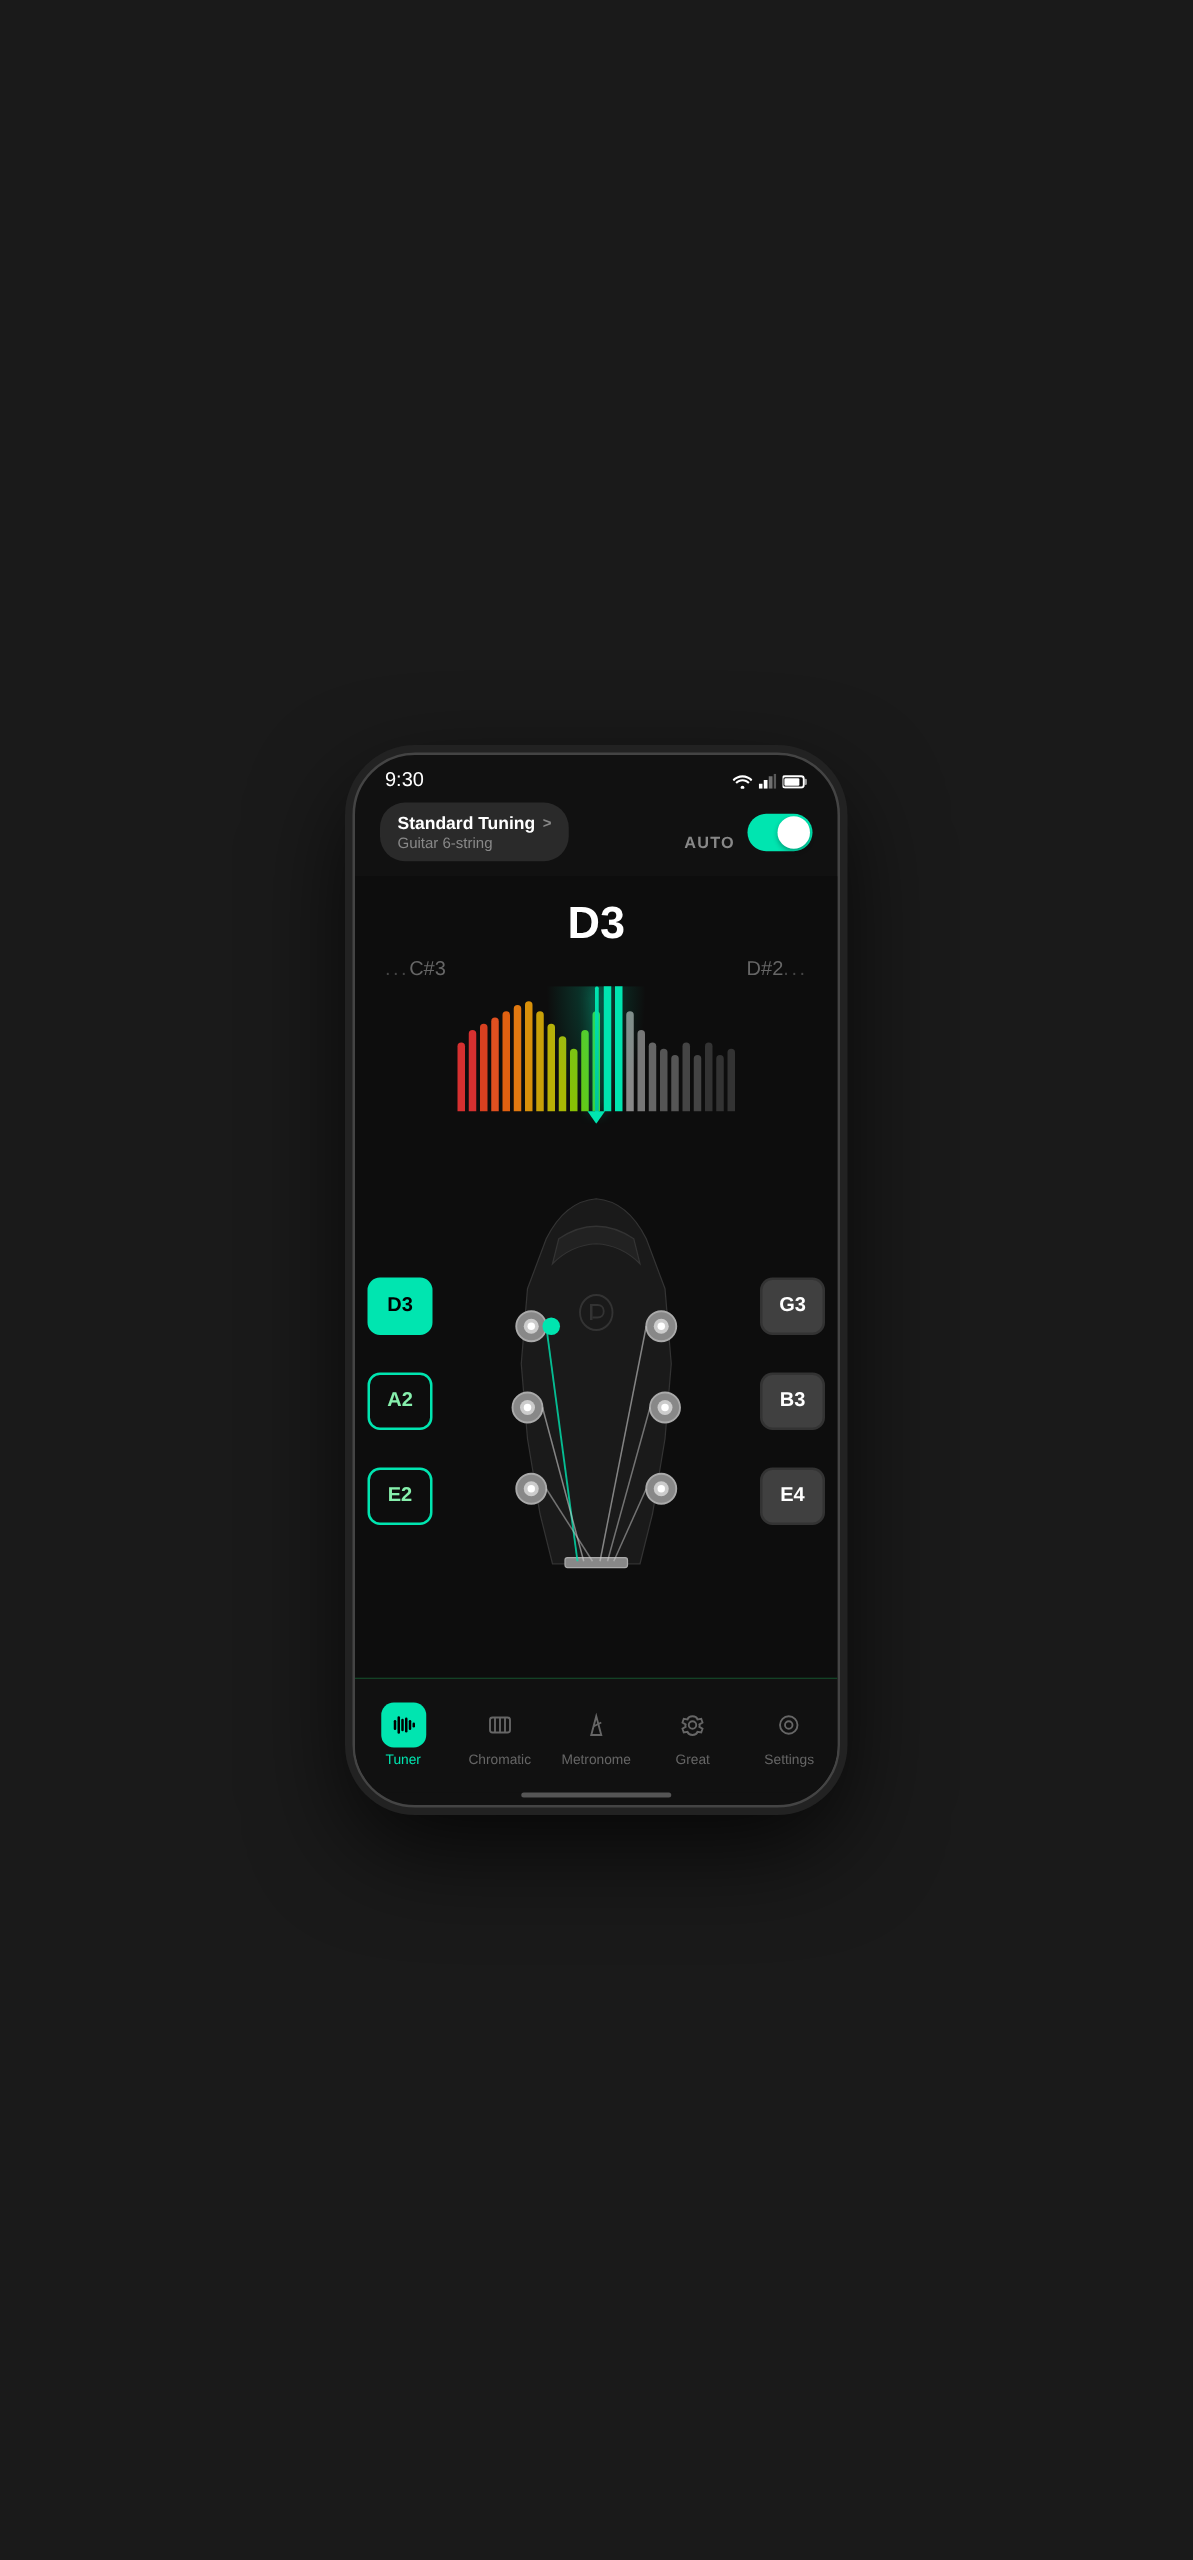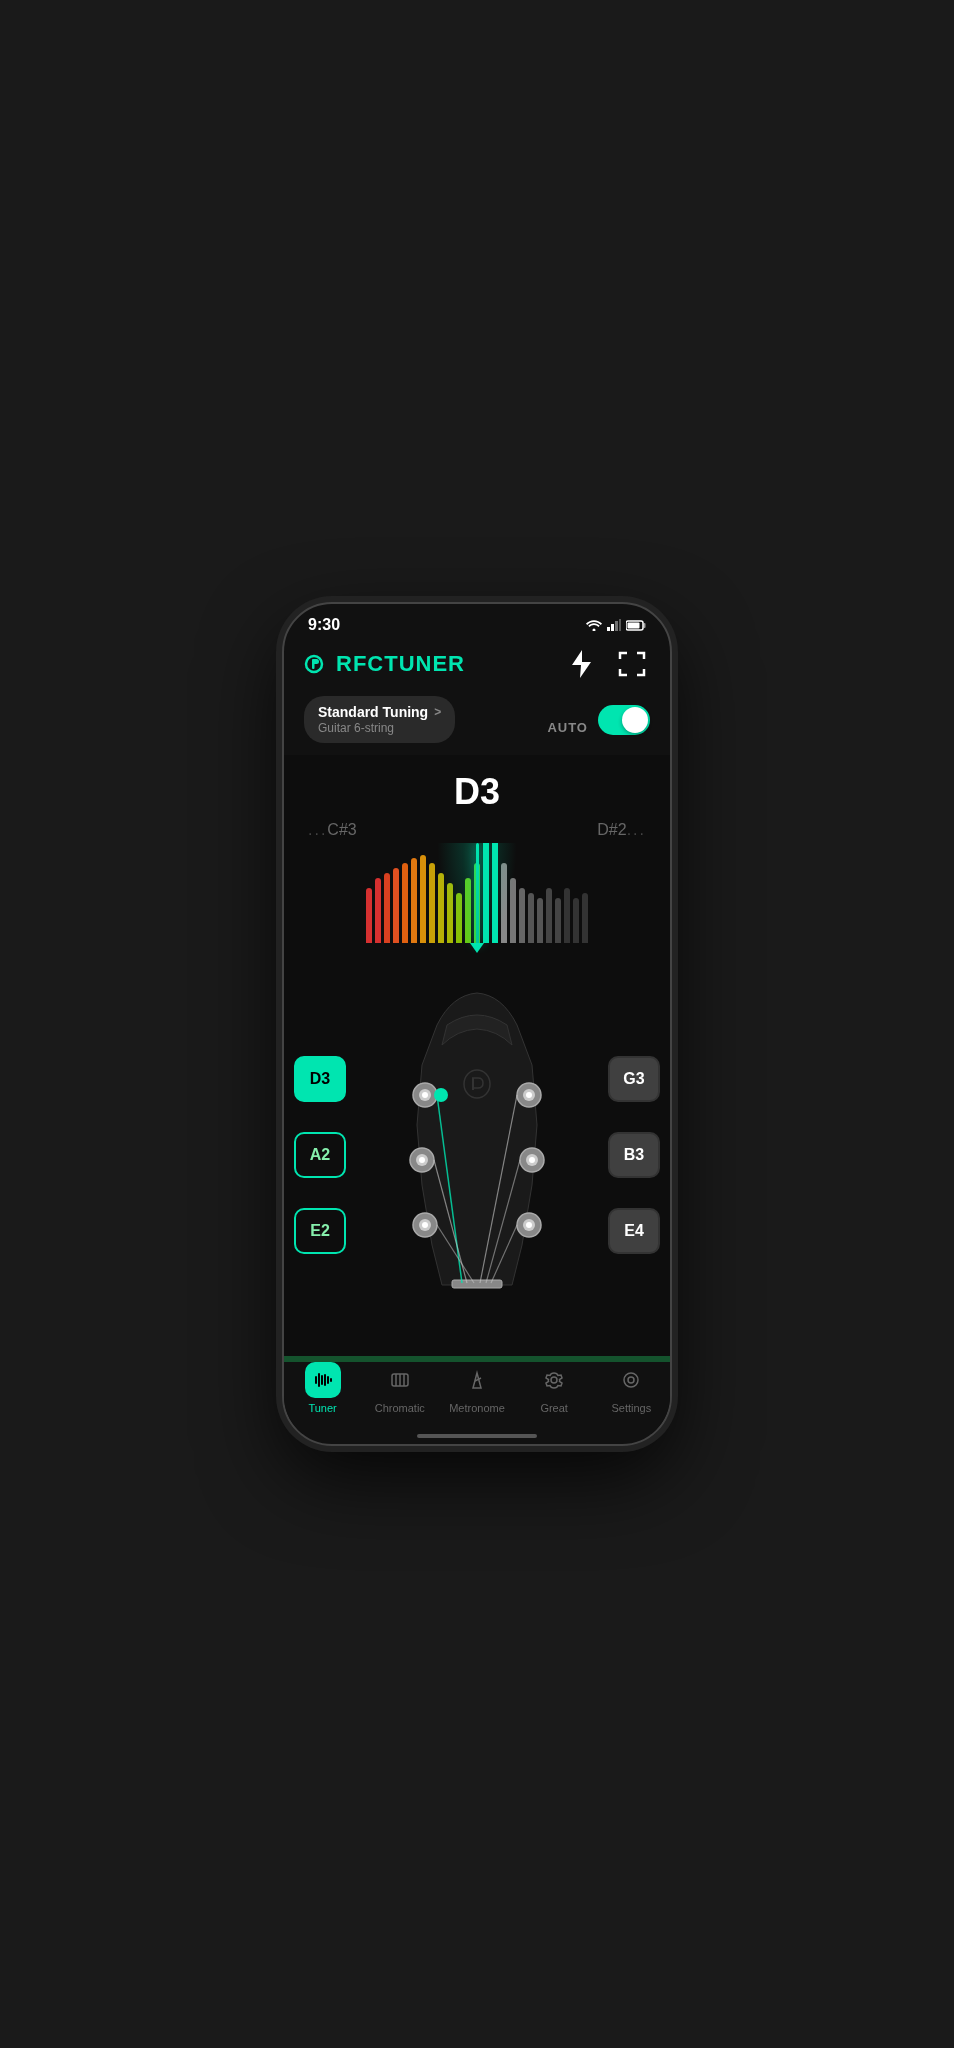--- a/index.html
+++ b/index.html
@@ -31,21 +31,21 @@
       display: flex;
       justify-content: space-between;
       align-items: center;
       padding: 12px 24px 4px;
       flex-shrink: 0;
     }
 
     .status-time {
       color: #fff;
       font-size: 16px;
-      font-weight: 700;
+      font-weight: 400;
     }
 
     .status-icons {
       display: flex;
       align-items: center;
       gap: 5px;
     }
 
     
     .header {
@@ -342,25 +342,25 @@
 
     .string-label.outlined {
       background: transparent;
       border-color: #00e5b0;
       color: #86efac;
     }
 
     
     .bottom-nav {
       background: #111;
-      border-top: 6px solid #14532d;
+      border-top: 1px solid #14532d;
       display: flex;
       justify-content: space-around;
       align-items: center;
-      padding: 0 0 20px;
+      padding: 19px 0 20px;
       flex-shrink: 0;
     }
 
     .nav-item {
       display: flex;
       flex-direction: column;
       align-items: center;
       gap: 4px;
       cursor: pointer;
       min-width: 60px;
@@ -417,48 +417,20 @@
         <rect x="12" y="0" width="2" height="12" opacity="0.3"></rect>
       </svg>
       <svg width="20" height="11" viewBox="0 0 20 11" fill="white">
         <rect x="0" y="1" width="17" height="9" rx="2" stroke="white" stroke-width="1.5" fill="none"></rect>
         <rect x="17.5" y="3" width="2" height="5" rx="1" fill="white" opacity="0.6"></rect>
         <rect x="1.5" y="2.5" width="12" height="6" rx="1" fill="white"></rect>
       </svg>
     </div>
   </div>
 
-  <div class="header">
-    <div class="logo">
-
-      <svg class="logo-icon" viewBox="0 0 28 28" fill="none">
-        <circle cx="10" cy="14" r="8" stroke="#00e5b0" stroke-width="2.5" fill="none"></circle>
-        <rect x="8" y="9" width="2.5" height="10" fill="#00e5b0" rx="1"></rect>
-        <rect x="8" y="9" width="7" height="5" rx="2.5" fill="#00e5b0"></rect>
-      </svg>
-      <span class="logo-text">RFCTUNER</span>
-    </div>
-    <div class="header-icons">
-
-      <div class="header-icon-btn">
-        <svg width="28" height="32" viewBox="0 0 28 32" fill="white">
-          <path d="M14 2L4 17h9l-1 13 11-16h-9z"></path>
-        </svg>
-      </div>
-
-      <div class="header-icon-btn">
-        <svg width="30" height="30" viewBox="0 0 30 30" stroke="white" stroke-width="2.5" fill="none">
-          <path d="M3 10V4h7"></path>
-          <path d="M27 10V4h-7"></path>
-          <path d="M3 20v6h7"></path>
-          <path d="M27 20v6h-7"></path>
-        </svg>
-      </div>
-    </div>
-  </div>
 
   <div class="tuning-row">
     <div class="tuning-selector">
       <span class="tuning-name">
         <span>Standard Tuning</span>
         <span class="chevron">&gt;</span>
       </span>
       <span class="tuning-sub">Guitar 6-string</span>
     </div>
     <div class="auto-row">

